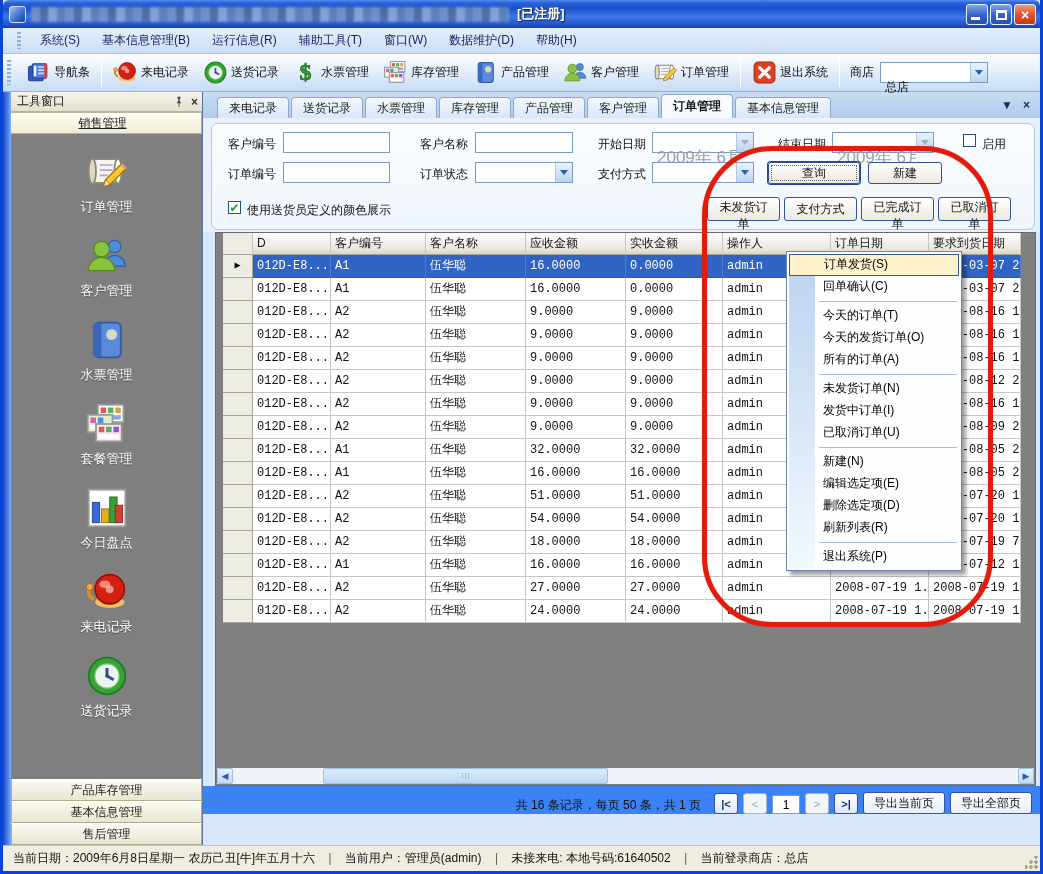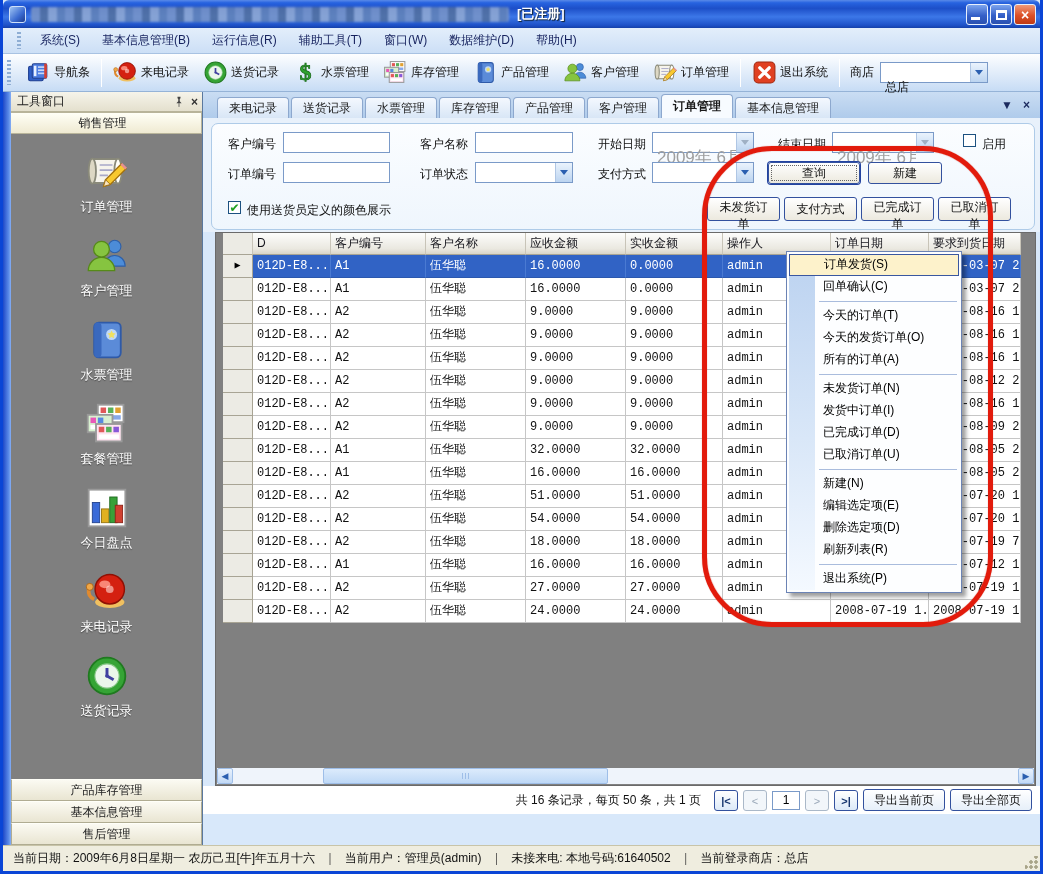--- a/index.html
+++ b/index.html
@@ -51,21 +51,21 @@
   .appbody{display:flex;height:753px;}
   
   .sidebar{width:200px;position:relative;display:flex;flex-direction:column;background:#7F7F7F;border-right:1px solid #5A789E;}
   .side-strip{position:absolute;left:0;top:0;bottom:0;width:8px;
     background:linear-gradient(90deg,#1E48C8,#5A8AE8 70%,#86AFF4);z-index:2;}
   .tool-header{height:20px;background:linear-gradient(180deg,#F6F4EA,#E4E0CE);display:flex;align-items:center;
     padding:0 4px 0 14px;color:#222;border-bottom:1px solid #B8B49A;}
   .tool-header .thx{margin-left:auto;display:flex;align-items:center;gap:6px;color:#333;font-weight:bold;}
   .tool-header svg{width:12px;height:12px;}
   .group-header{height:22px;background:linear-gradient(180deg,#FFFFF6,#EFEAD2);border:1px solid #B8B49A;
-    display:flex;align-items:center;justify-content:center;color:#222;}
+    display:flex;align-items:center;justify-content:center;color:#222;text-decoration:underline;}
   .side-items{flex:1;display:flex;flex-direction:column;align-items:center;padding-top:16px;gap:18px;
     margin-left:8px;overflow:hidden;}
   .sitem{display:flex;flex-direction:column;align-items:center;gap:4px;cursor:pointer;}
   .sitem .sicon{width:44px;height:44px;}
   .sitem .sicon svg{width:100%;height:100%;}
   .sitem .slab{color:#fff;font-size:13px;text-shadow:0 1px 1px #444;}
   .bottom-groups{margin-left:8px;}
   .bgroup{height:22px;background:linear-gradient(180deg,#FBFAF2,#E9E5D2);border:1px solid #B0AC92;border-top:1px solid #FFFFF8;
     display:flex;align-items:center;justify-content:center;color:#222;}
   
@@ -103,21 +103,21 @@
   .grow.sel .gcell:not(.gsel){background:#3163C5;color:#fff;border-right-color:#4A7AD2;border-bottom-color:#2B58AE;}
   .hscroll{position:absolute;left:1px;right:1px;bottom:1px;height:16px;background:#EFF4FB;display:flex;}
   .sarrow{width:16px;height:16px;border:1px solid #9EBEE8;border-radius:2px;background:linear-gradient(180deg,#E8F1FC,#C2D9F5);
     color:#2B5FB0;font-size:9px;line-height:14px;text-align:center;font-weight:bold;}
   .strack{flex:1;position:relative;}
   .sthumb{position:absolute;left:90px;width:285px;top:0;bottom:0;border:1px solid #9EBEE8;border-radius:2px;
     background:linear-gradient(180deg,#DCEBFC,#BED8F6);}
   .sthumb::after{content:"";position:absolute;left:50%;top:4px;bottom:4px;width:8px;margin-left:-4px;
     background:repeating-linear-gradient(90deg,#9EBEE8 0 1px,transparent 1px 3px);}
   
-  .pagebar{height:28px;display:flex;align-items:center;justify-content:flex-end;gap:5px;padding-right:8px;background:#ffffff;}
+  .pagebar{height:28px;display:flex;align-items:flex-end;justify-content:flex-end;gap:5px;padding-right:8px;background:#3b82f6;}
   .psum{margin-right:8px;color:#111;}
   .navbtn{width:24px;height:21px;border:1px solid #33519E;border-radius:3px;background:linear-gradient(180deg,#FFF,#DCE9F8);
     color:#16356E;font-size:11px;line-height:19px;text-align:center;font-weight:bold;}
   .navbtn.dis{border-color:#AAB8C8;color:#9AA8B8;background:#F2F6FA;font-weight:normal;}
   .pageinput{width:28px;height:19px;border:1px solid #7A9AC8;text-align:center;font:inherit;}
   .expbtn{height:22px;padding:0 10px;border:1px solid #33519E;border-radius:3px;
     background:linear-gradient(180deg,#FFFFFF,#E6EFF9);font:inherit;color:#111;}
   .filler{flex:1;}
   
   .statusbar{height:26px;background:#EFEDDF;border-top:1px solid #C8C4A8;display:flex;align-items:center;
@@ -681,21 +681,20 @@
   <div class="ctx" id="ctxmenu">
       <div class="ctx-item hl">订单发货(S)</div>
       <div class="ctx-item">回单确认(C)</div>
       <div class="ctx-sep"></div>
       <div class="ctx-item">今天的订单(T)</div>
       <div class="ctx-item">今天的发货订单(O)</div>
       <div class="ctx-item">所有的订单(A)</div>
       <div class="ctx-sep"></div>
       <div class="ctx-item">未发货订单(N)</div>
       <div class="ctx-item">发货中订单(I)</div>
-      <div class="ctx-item">已完成订单(D)</div>
       <div class="ctx-item">已取消订单(U)</div>
       <div class="ctx-sep"></div>
       <div class="ctx-item">新建(N)</div>
       <div class="ctx-item">编辑选定项(E)</div>
       <div class="ctx-item">删除选定项(D)</div>
       <div class="ctx-item">刷新列表(R)</div>
       <div class="ctx-sep"></div>
       <div class="ctx-item">退出系统(P)</div>
     </div>
 

